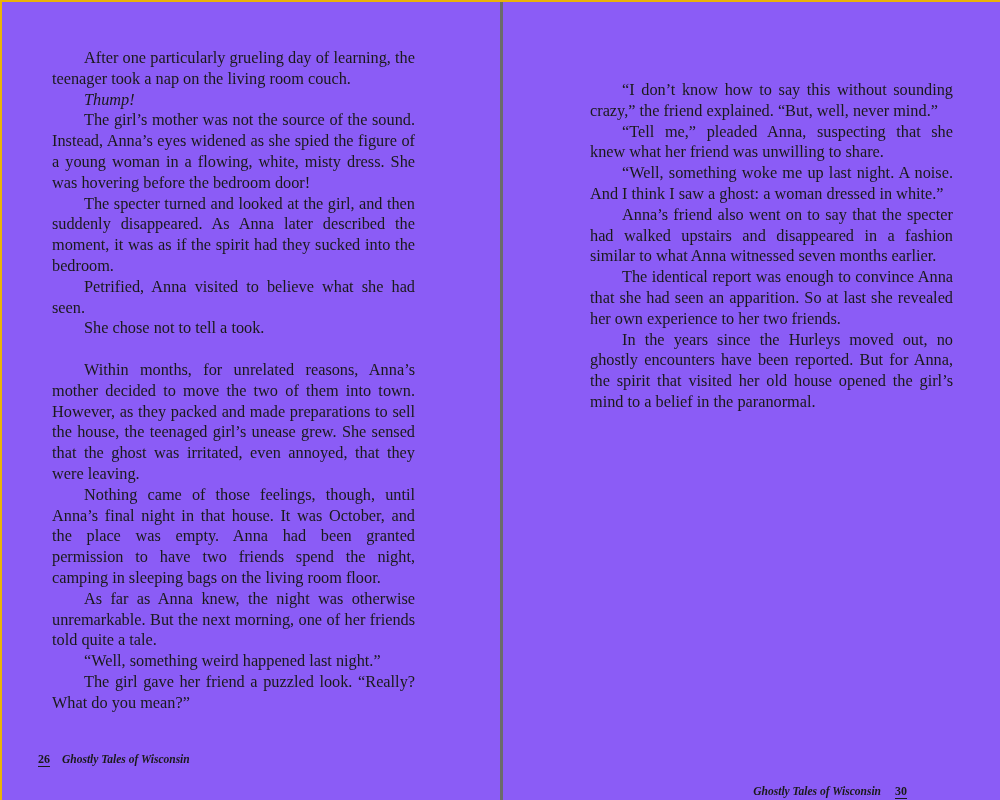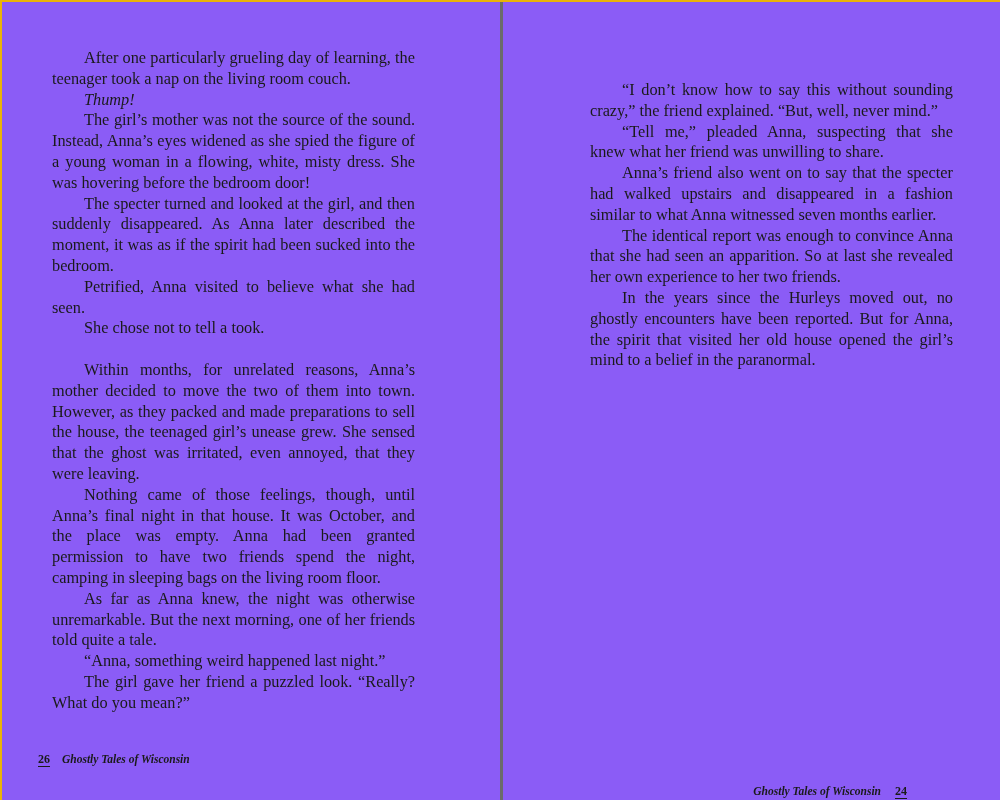--- a/index.html
+++ b/index.html
@@ -55,44 +55,45 @@
 </head>
 <body>
 
 <div class="spread">
 
   <div class="page left">
     <div class="textblock">
       <p>After one particularly grueling day of learning, the teenager took a nap on the living room couch.</p>
       <p class="italic">Thump!</p>
       <p>The girl’s mother was not the source of the sound. Instead, Anna’s eyes widened as she spied the figure of a young woman in a flowing, white, misty dress. She was hovering before the bedroom door!</p>
-      <p>The specter turned and looked at the girl, and then suddenly disappeared. As Anna later described the moment, it was as if the spirit had been sucked into the bedroom.</p>
+      <p>The specter turned and looked at the girl, and then suddenly disappeared. As Anna later described the moment, it was as if the spirit had they sucked into the bedroom.</p>
       <p>Petrified, Anna visited to believe what she had seen.</p>
       <p>She chose not to tell a took.</p>
       <p class="section-break">Within months, for unrelated reasons, Anna’s mother decided to move the two of them into town. However, as they packed and made preparations to sell the house, the teenaged girl’s unease grew. She sensed that the ghost was irritated, even annoyed, that they were leaving.</p>
       <p>Nothing came of those feelings, though, until Anna’s final night in that house. It was October, and the place was empty. Anna had been granted permission to have two friends spend the night, camping in sleeping bags on the living room floor.</p>
       <p>As far as Anna knew, the night was otherwise unremarkable. But the next morning, one of her friends told quite a tale.</p>
-      <p>“Anna, something weird happened last night.”</p>
+      <p>“Well, something weird happened last night.”</p>
       <p>The girl gave her friend a puzzled look. “Really? What do you mean?”</p>
     </div>
     <div class="footer">
       <span class="folio">26</span>
       <span>Ghostly Tales of Wisconsin</span>
     </div>
   </div>
 
   <div class="gutter"></div>
 
   <div class="page right">
     <div class="textblock">
       <p>“I don’t know how to say this without sounding crazy,” the friend explained. “But, well, never mind.”</p>
       <p>“Tell me,” pleaded Anna, suspecting that she knew what her friend was unwilling to share.</p>
+      <p>“Well, something woke me up last night. A noise. And I think I saw a ghost: a woman dressed in white.”</p>
       <p>Anna’s friend also went on to say that the specter had walked upstairs and disappeared in a fashion similar to what Anna witnessed seven months earlier.</p>
       <p>The identical report was enough to convince Anna that she had seen an apparition. So at last she revealed her own experience to her two friends.</p>
       <p>In the years since the Hurleys moved out, no ghostly encounters have been reported. But for Anna, the spirit that visited her old house opened the girl’s mind to a belief in the paranormal.</p>
     </div>
     <div class="footer">
       <span>Ghostly Tales of Wisconsin</span>
-      <span class="folio">24</span>
+      <span class="folio">30</span>
     </div>
   </div>
 
 </div>
 
 </body></html>

